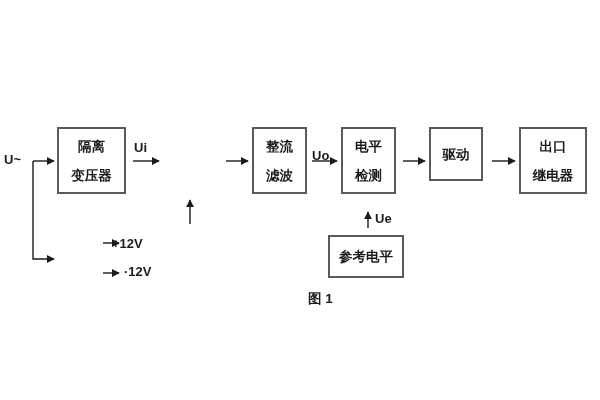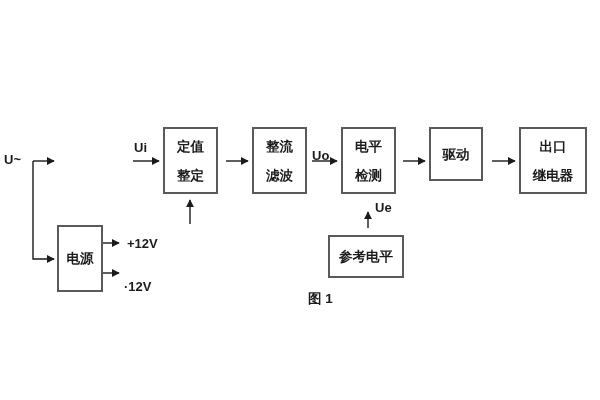--- a/index.html
+++ b/index.html
@@ -58,47 +58,46 @@
     <path class="wire" d="M226,161 H248"></path>
     <path class="wire" d="M312,161 H337"></path>
     <path class="wire" d="M403,161 H425"></path>
     <path class="wire" d="M492,161 H515"></path>
     <path class="wire" d="M103,243 H119"></path>
     <path class="wire" d="M103,273 H119"></path>
     <path class="wire" d="M190,224 V200"></path>
     <path class="wire" d="M368,228 V212"></path>
   </svg>
 
+  <div class="box" style="left:57px;top:127px;width:69px;height:67px">隔离
+变压器</div>
 
-  <div class="box" style="left:163px;top:127px;width:55px;height:67px">定值
-整定</div>
 
   <div class="box" style="left:341px;top:127px;width:55px;height:67px">电平
 检测</div>
 
   <div class="box" style="left:252px;top:127px;width:55px;height:67px">整流
 滤波</div>
 
   <div class="box" style="left:429px;top:127px;width:54px;height:54px">驱动</div>
 
   <div class="box" style="left:519px;top:127px;width:68px;height:67px">出口
 继电器</div>
 
-  <div class="box" style="left:57px;top:225px;width:46px;height:67px">电源</div>
 
 
   <div class="box" style="left:328px;top:235px;width:76px;height:43px">参考电平</div>
 
   <span class="sig" style="left:4px;top:152px">U~</span>
 
   <span class="sig" style="left:134px;top:140px">Ui</span>
 
   <span class="sig" style="left:312px;top:148px">Uo</span>
 
-  <span class="sig" style="left:375px;top:200px">Ue</span>
+  <span class="sig" style="left:375px;top:211px">Ue</span>
 
-  <span class="sig" style="left:127px;top:236px">+12V</span>
+  <span class="sig" style="left:112px;top:236px">+12V</span>
 
-  <span class="sig" style="left:124px;top:279px">·12V</span>
+  <span class="sig" style="left:124px;top:264px">·12V</span>
 
   <span class="caption" style="left:280px;top:290px">图 1</span>
 
 </div>
 
 </body></html>

